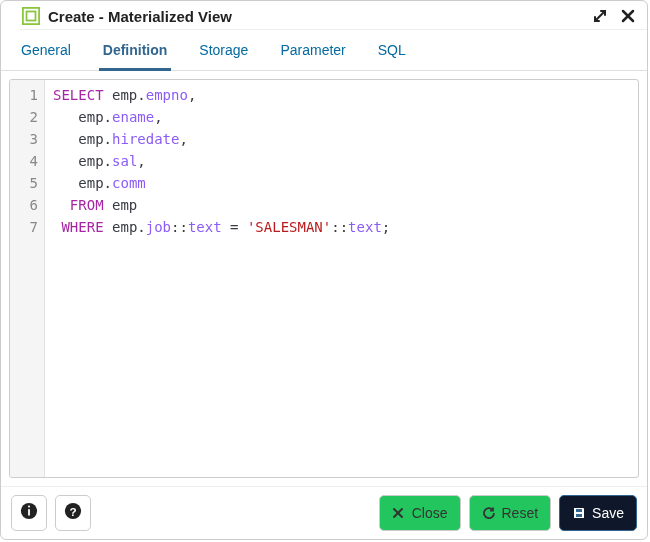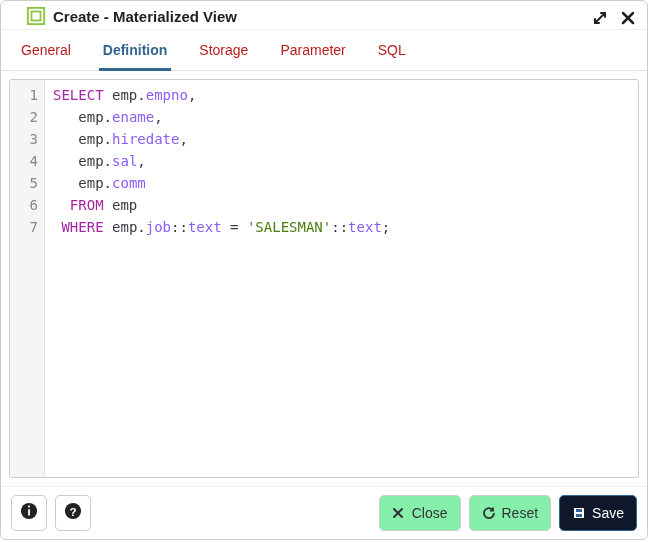--- a/index.html
+++ b/index.html
@@ -14,24 +14,25 @@
     width: 648px;
     height: 540px;
     border: 1px solid #ccc;
     border-radius: 6px;
     display: flex;
     flex-direction: column;
     box-sizing: border-box;
   }
   .titlebar {
     display: flex;
-    align-items: flex-end;
-    padding: 6px 10px 4px 26px;
+    align-items: center;
+    padding: 6px 10px 4px 2px;
     border-bottom: 1px solid #eee;
     color: #333;
+    margin-left: 19px;
   }
   .app-logo {
     width: 18px; height: 18px;
     margin-right: 8px;
     flex-shrink: 0;
   }
   .title-text {
     font-weight: 600;
     font-size: 15px;
     flex: 1;
@@ -48,21 +49,21 @@
 
   .tabbar {
     display: flex;
     gap: 24px;
     padding: 8px 16px 0 16px;
     border-bottom: 1px solid #e0e0e0;
     font-size: 14px;
   }
   .tab {
     padding: 4px 4px 10px 4px;
-    color: #b91c1c;
+    color: #0369a1;
     cursor: pointer;
     position: relative;
   }
   .tab.active {
     color: #326690;
     font-weight: 700;
     border-bottom: 3px solid #326690;
     margin-bottom: -1px;
   }
 
@@ -88,21 +89,21 @@
     min-width: 18px;
   }
   .code {
     padding: 4px 8px;
     white-space: pre;
     flex: 1;
   }
   .kw { color: #a626a4; }      
   .ident { color: #383a42; }   
   .prop { color: #8b5cf6; }    
-  .str { color: #4d7c0f; }     
+  .str { color: #b91c1c; }     
   .op  { color: #383a42; }     
 
   .footer {
     display: flex;
     align-items: center;
     padding: 8px 10px;
     border-top: 1px solid #eee;
     gap: 8px;
   }
   .footer .spacer { flex: 1; }
@@ -113,21 +114,21 @@
     background: #fff;
     display: inline-flex;
     align-items: center;
     justify-content: center;
     cursor: pointer;
   }
   .txt-btn {
     height: 34px;
     border: 1px solid #ccc;
     border-radius: 5px;
-    background: #86efac;
+    background: #22c55e;
     color: #333;
     padding: 0 12px;
     display: inline-flex;
     align-items: center;
     gap: 6px;
     cursor: pointer;
     font-size: 14px;
   }
   .txt-btn.primary {
     background: #0f172a;

